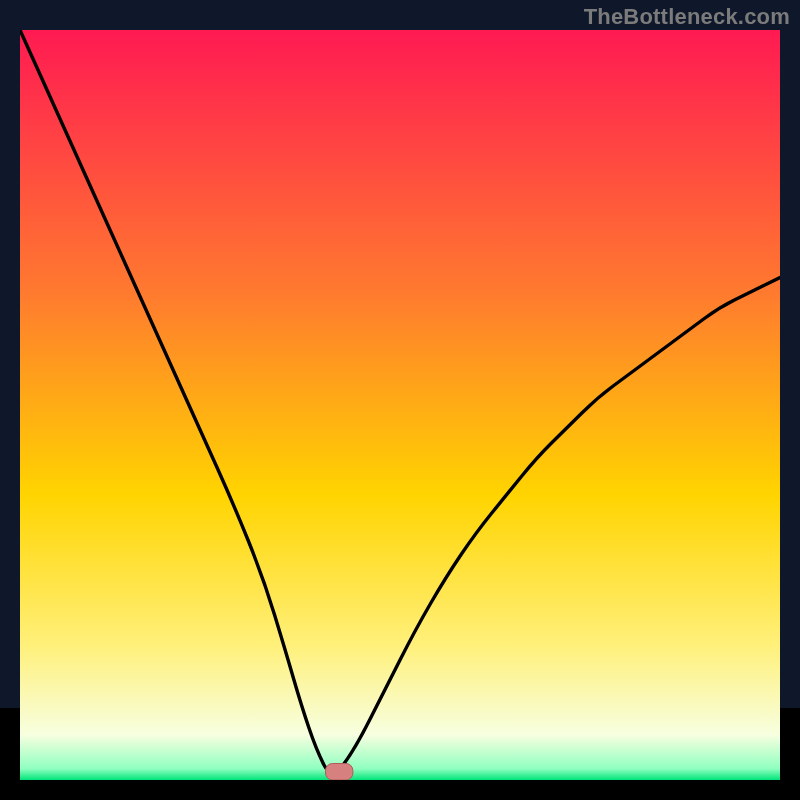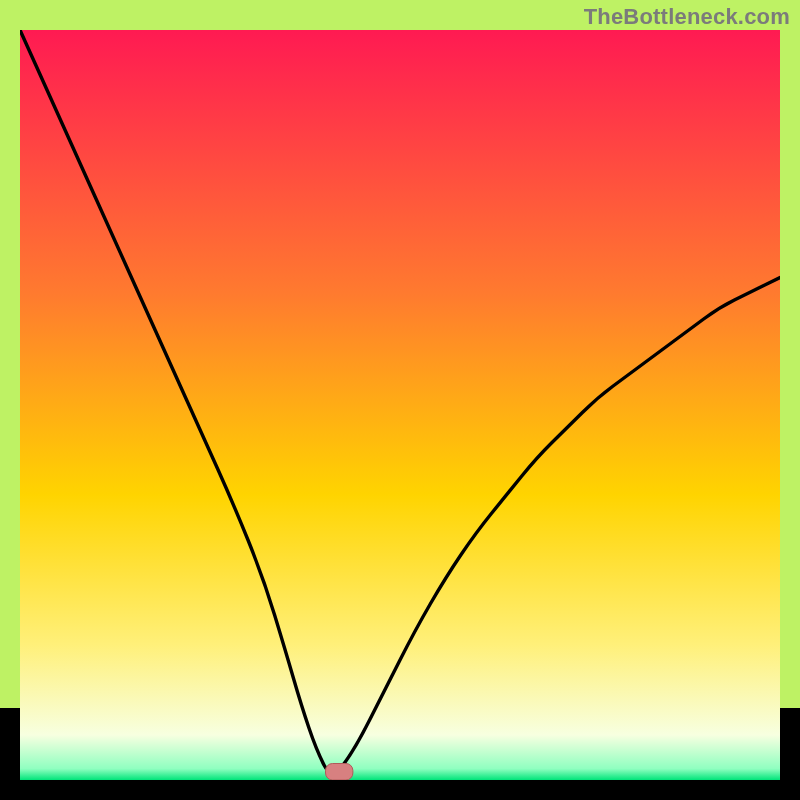--- a/index.html
+++ b/index.html
@@ -1,21 +1,21 @@
 <!DOCTYPE html>
 <html><head>
 <meta charset="utf-8">
 <style>
   * { margin: 0; padding: 0; box-sizing: border-box; }
   html, body { width: 800px; height: 800px; overflow: hidden; background: #000; }
   .frame {
     position: relative;
     width: 800px;
     height: 708px;
-    background: #bef264;
+    background: #0f172a;
   }
   .watermark {
     position: absolute;
     top: 4px;
     right: 10px;
     font-family: Arial, Helvetica, sans-serif;
     font-size: 22px;
     font-weight: 600;
     color: #7b7b7b;
     letter-spacing: 0.2px;

